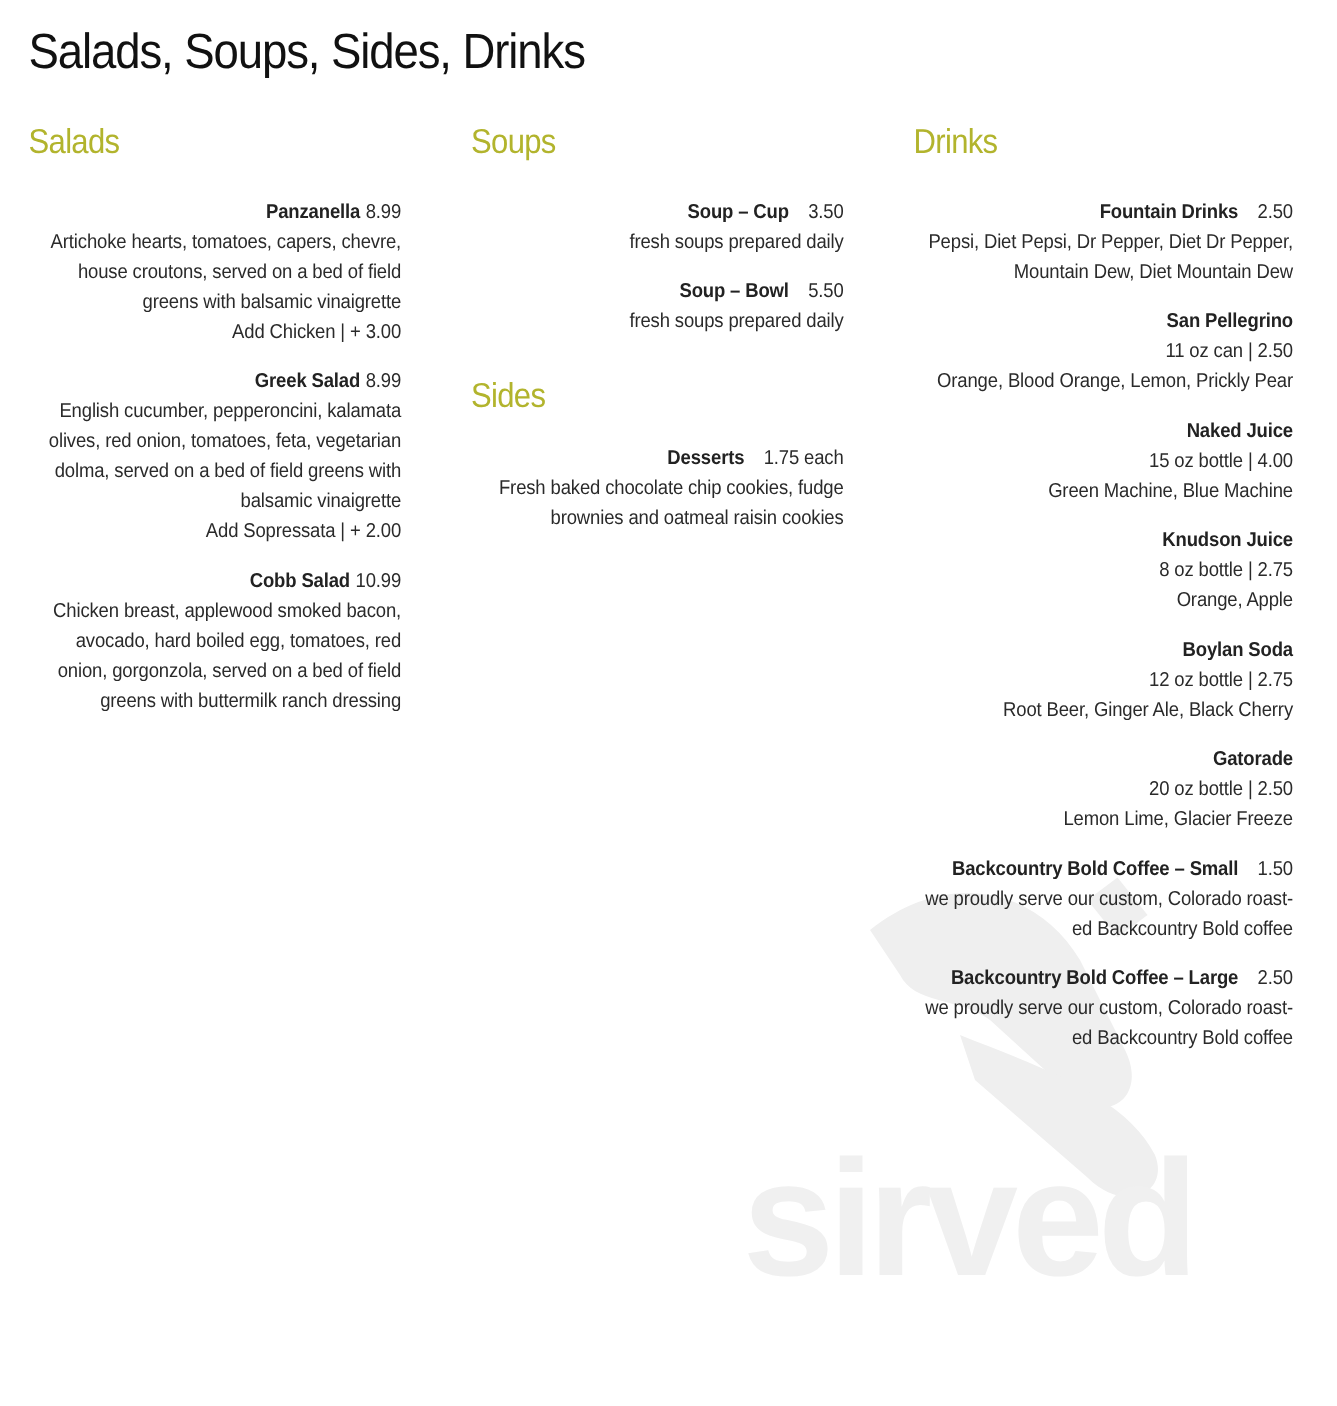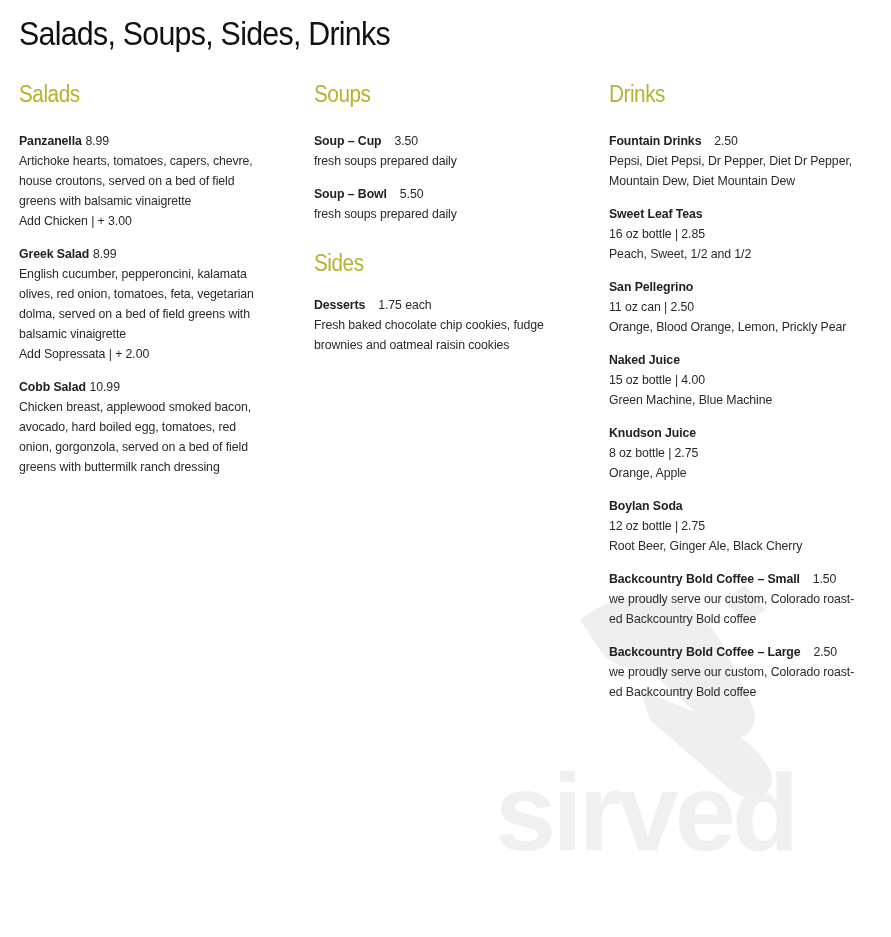--- a/index.html
+++ b/index.html
@@ -17,21 +17,21 @@
   .col-salads { left: 19px; }
   .col-soups { left: 314px; }
   .col-drinks { left: 609px; width: 275px; }
   .section-heading {
     position: absolute; left: 0;
     font-size: 23px; line-height: 28px; color: #b2b42d;
     letter-spacing: -0.5px; transform: scaleX(0.9); transform-origin: left top;
     white-space: nowrap;
   }
   .items { position: absolute; left: 0; width: 100%; }
-  .item { margin-bottom: 13px; }
+  .item { margin-bottom: 13px; text-align: right; }
   .line {
     font-size: 13.4px; line-height: 20px; color: #2a2a2a;
     transform: scaleX(0.92); transform-origin: left top;
     white-space: nowrap; letter-spacing: -0.1px;
   }
   .name { font-weight: bold; color: #222; }
   .price { margin-left: 4px; }
   .price.spaced { margin-left: 14px; }
   .watermark {
     position: absolute; left: 490px; top: 580px; width: 390px; height: 300px;
@@ -105,45 +105,45 @@
 
 <div class="col col-drinks">
   <div class="section-heading" style="top:80px;">Drinks</div>
   <div class="items" style="top:131px;">
       <div class="item">
         <div class="line"><span class="name">Fountain Drinks</span><span class="price spaced">2.50</span></div>
         <div class="line">Pepsi, Diet Pepsi, Dr Pepper, Diet Dr Pepper,</div>
         <div class="line">Mountain Dew, Diet Mountain Dew</div>
       </div>
       <div class="item">
-        <div class="line"><span class="name">Sweet Leaf Teas</span></div>
-        <div class="line">16 oz bottle | 2.85</div>
-        <div class="line">Peach, Sweet, 1/2 and 1/2</div>
-      </div>
-      <div class="item">
         <div class="line"><span class="name">San Pellegrino</span></div>
         <div class="line">11 oz can | 2.50</div>
         <div class="line">Orange, Blood Orange, Lemon, Prickly Pear</div>
       </div>
       <div class="item">
         <div class="line"><span class="name">Naked Juice</span></div>
         <div class="line">15 oz bottle | 4.00</div>
         <div class="line">Green Machine, Blue Machine</div>
       </div>
       <div class="item">
         <div class="line"><span class="name">Knudson Juice</span></div>
         <div class="line">8 oz bottle | 2.75</div>
         <div class="line">Orange, Apple</div>
       </div>
       <div class="item">
         <div class="line"><span class="name">Boylan Soda</span></div>
         <div class="line">12 oz bottle | 2.75</div>
         <div class="line">Root Beer, Ginger Ale, Black Cherry</div>
       </div>
       <div class="item">
+        <div class="line"><span class="name">Gatorade</span></div>
+        <div class="line">20 oz bottle | 2.50</div>
+        <div class="line">Lemon Lime, Glacier Freeze</div>
+      </div>
+      <div class="item">
         <div class="line"><span class="name">Backcountry Bold Coffee – Small</span><span class="price spaced">1.50</span></div>
         <div class="line">we proudly serve our custom, Colorado roast-</div>
         <div class="line">ed Backcountry Bold coffee</div>
       </div>
       <div class="item">
         <div class="line"><span class="name">Backcountry Bold Coffee – Large</span><span class="price spaced">2.50</span></div>
         <div class="line">we proudly serve our custom, Colorado roast-</div>
         <div class="line">ed Backcountry Bold coffee</div>
       </div>
     </div>

